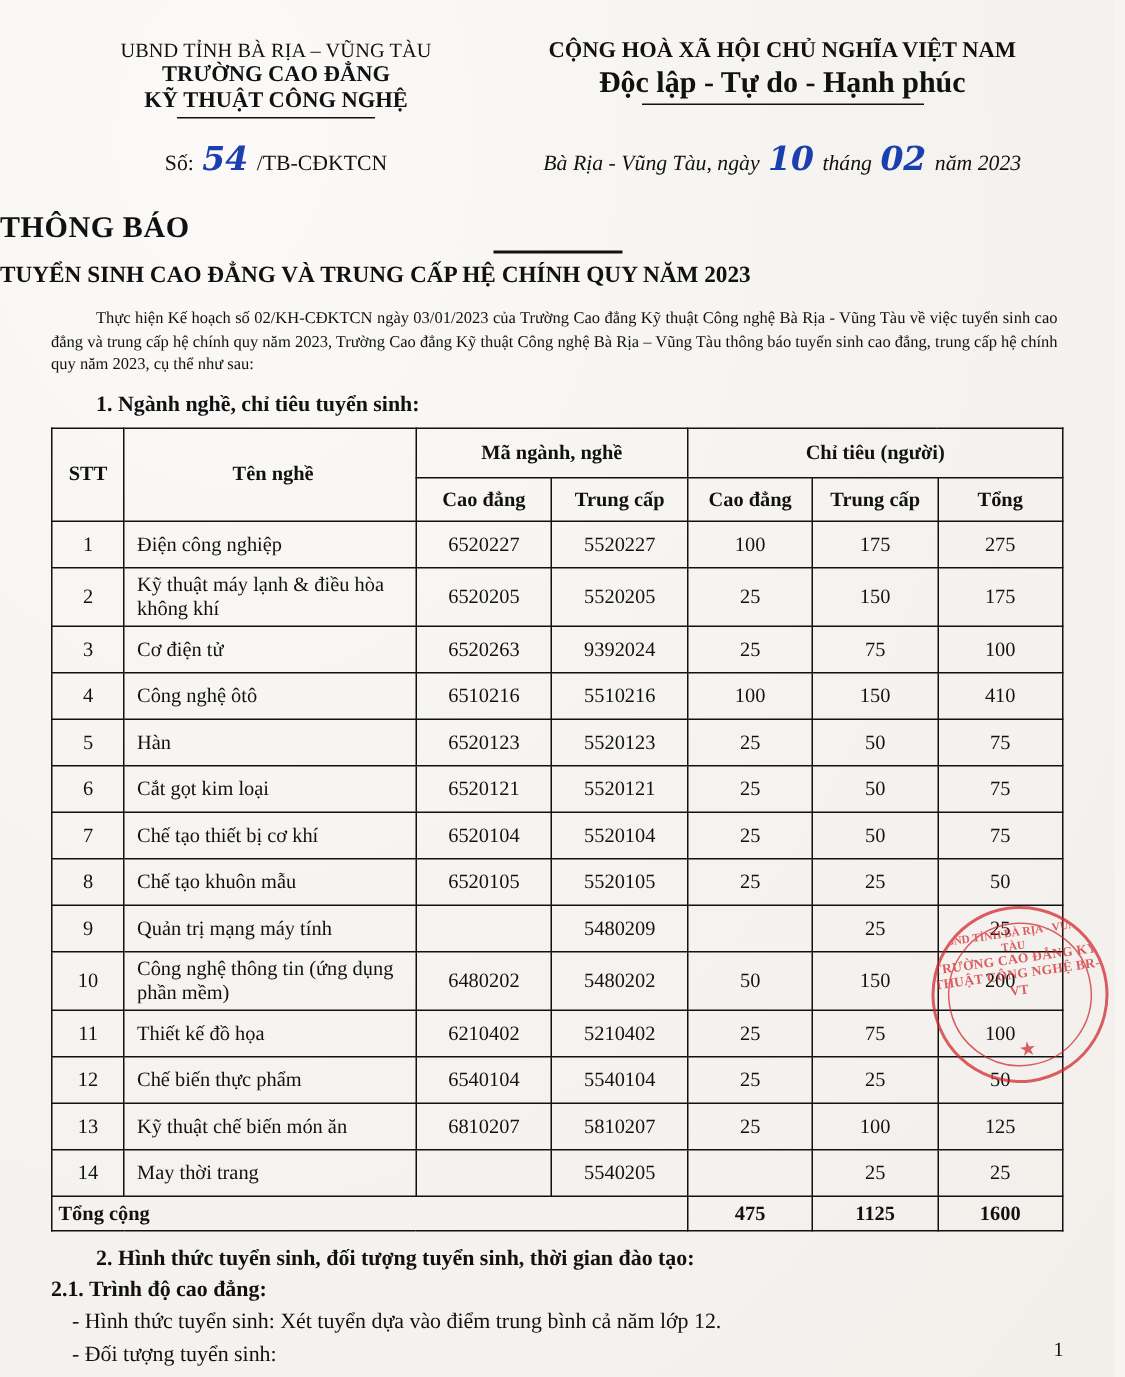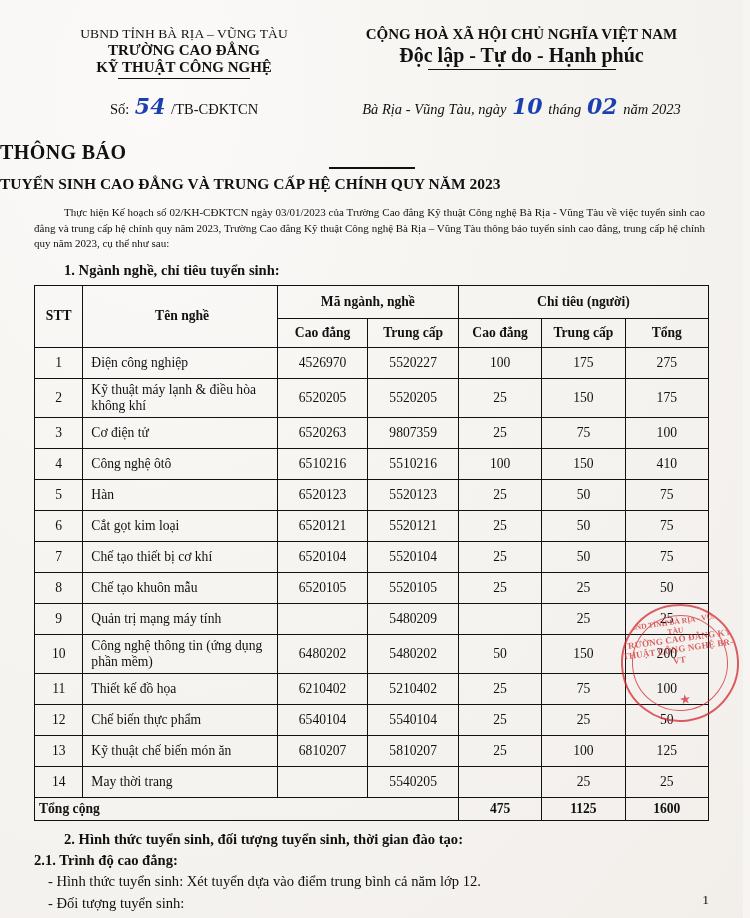--- a/index.html
+++ b/index.html
@@ -309,40 +309,40 @@
           <th class="c-num">Trung cấp</th>
           <th class="c-q">Cao đẳng</th>
           <th class="c-q">Trung cấp</th>
           <th class="c-q">Tổng</th>
         </tr>
       </thead>
       <tbody>
         <tr>
           <td class="c-stt nm">1</td>
           <td class="c-name nm">Điện công nghiệp</td>
-          <td class="c-num nm">4526970</td>
+          <td class="c-num nm">6520227</td>
           <td class="c-num nm">5520227</td>
           <td class="c-q nm">100</td>
           <td class="c-q nm">175</td>
           <td class="c-q nm">275</td>
         </tr>
         <tr>
           <td class="c-stt nm">2</td>
           <td class="c-name nm">Kỹ thuật máy lạnh &amp; điều hòa không khí</td>
           <td class="c-num nm">6520205</td>
           <td class="c-num nm">5520205</td>
           <td class="c-q nm">25</td>
           <td class="c-q nm">150</td>
           <td class="c-q nm">175</td>
         </tr>
         <tr>
           <td class="c-stt nm">3</td>
           <td class="c-name nm">Cơ điện tử</td>
           <td class="c-num nm">6520263</td>
-          <td class="c-num nm">9807359</td>
+          <td class="c-num nm">9392024</td>
           <td class="c-q nm">25</td>
           <td class="c-q nm">75</td>
           <td class="c-q nm">100</td>
         </tr>
         <tr>
           <td class="c-stt nm">4</td>
           <td class="c-name nm">Công nghệ ôtô</td>
           <td class="c-num nm">6510216</td>
           <td class="c-num nm">5510216</td>
           <td class="c-q nm">100</td>

